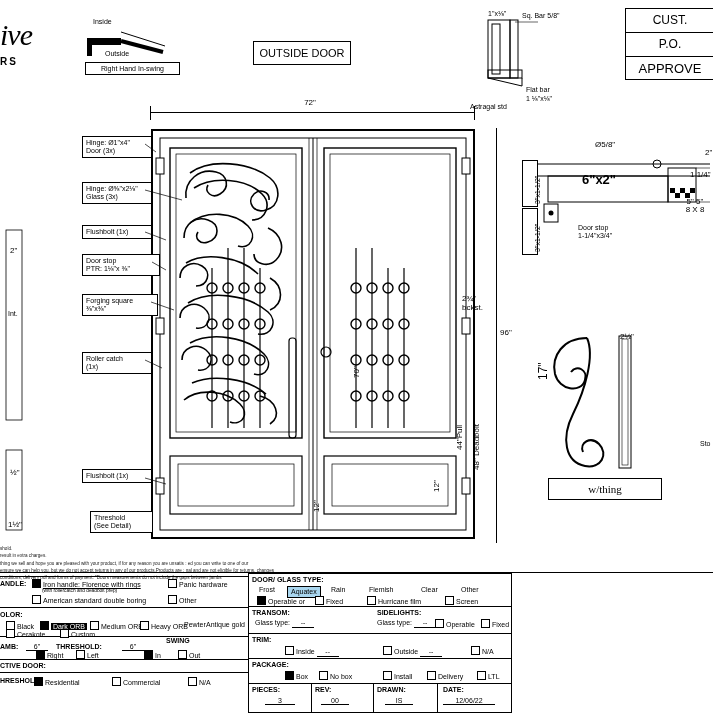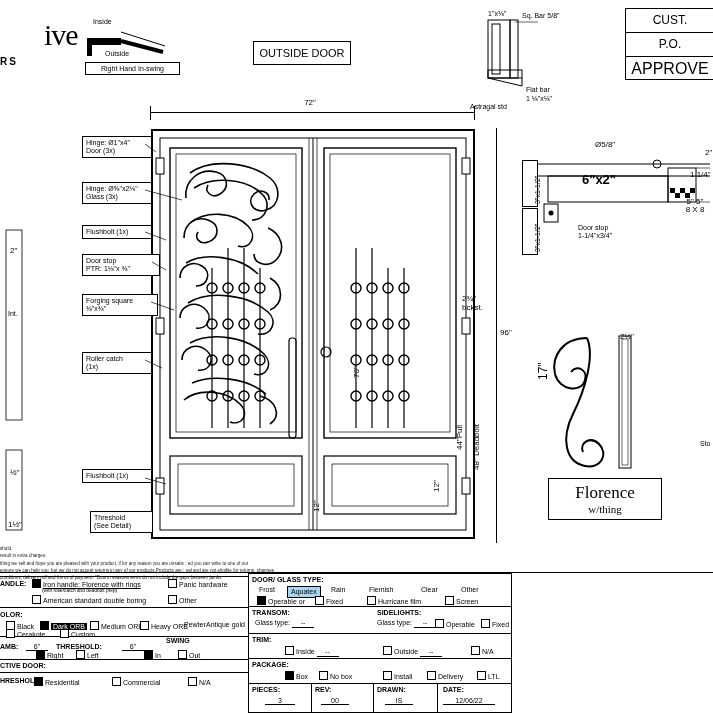--- a/index.html
+++ b/index.html
@@ -23,21 +23,21 @@
   .hl{background:#a9d6ef;}
   .ul{text-decoration:underline;}
   svg{display:block;}
 </style>
 </head>
 <body>
 
 <div id="sheet">
 
   <div class="abs" style="left:0;top:18px;width:70px;">
-    <div style="font-family:'Liberation Serif',serif;font-size:30px;letter-spacing:-1px;margin-left:44px;">ive</div>
+    <div style="font-family:'Liberation Serif',serif;font-style:italic;font-size:30px;letter-spacing:-1px;">ive</div>
     <div style="font-size:10px;font-weight:bold;letter-spacing:2px;margin-top:4px;">RS</div>
   </div>
 
   <div class="abs" style="left:85px;top:18px;width:95px;">
     <div class="lbl" style="margin-left:8px;">Inside</div>
     <svg width="95" height="32">
       <rect x="2" y="12" width="34" height="7" fill="#000"></rect>
       <rect x="2" y="12" width="5" height="18" fill="#000"></rect>
       <line x1="36" y1="15" x2="78" y2="26" stroke="#000" stroke-width="4"></line>
       <line x1="36" y1="6" x2="80" y2="20" stroke="#000" stroke-width="1"></line>
@@ -61,21 +61,21 @@
       <line x1="37" y1="4" x2="60" y2="4" stroke="#000" stroke-width="0.6"></line>
     </svg>
     <div class="lbl abs" style="left:48px;top:76px;">Flat bar</div>
     <div class="lbl abs" style="left:48px;top:85px;">1 ⅛"x⅛"</div>
   </div>
   <div class="abs lbl" style="left:470px;top:103px;">Astragal std</div>
 
   <div class="abs box" style="left:625px;top:8px;width:88px;height:70px;">
     <div class="ctr" style="height:23px;line-height:23px;border-bottom:1px solid #000;font-size:12px;">CUST.</div>
     <div class="ctr" style="height:23px;line-height:23px;border-bottom:1px solid #000;font-size:12px;">P.O.</div>
-    <div class="ctr" style="height:23px;line-height:23px;font-size:16px;">APPROVE</div>
+    <div class="ctr" style="height:23px;line-height:23px;font-size:13px;">APPROVE</div>
   </div>
 
   <div class="abs" style="left:150px;top:98px;width:325px;height:20px;">
     <div class="ln hline" style="left:0;top:14px;width:325px;"></div>
     <div class="ln vline" style="left:0;top:8px;height:14px;"></div>
     <div class="ln vline" style="left:324px;top:8px;height:14px;"></div>
     <div class="abs ctr dim" style="left:120px;top:0;width:80px;background:#fff;">72"</div>
   </div>
 
   <div class="abs" style="left:150px;top:128px;">
@@ -291,21 +291,20 @@
       <path d="M62 8 C70 26, 60 60, 48 84 C36 108, 40 132, 60 136 C76 139, 84 124, 74 114 C66 106, 54 112, 58 122" fill="none" stroke="#000" stroke-width="2"></path>
       <rect x="94" y="6" width="12" height="132" fill="none" stroke="#000"></rect>
       <rect x="97" y="9" width="6" height="126" fill="none" stroke="#000" stroke-width="0.6"></rect>
     </svg>
   </div>
   <div class="abs dim" style="left:536px;top:380px;transform:rotate(-90deg);transform-origin:left top;font-size:12px;">17"</div>
   <div class="abs dim" style="left:620px;top:332px;">2½"</div>
   <div class="abs lbl" style="left:700px;top:440px;">Sto</div>
 
   <div class="abs box ctr" style="left:548px;top:478px;width:108px;padding:4px 2px;">
-    <div style="font-family:'Liberation Serif',serif;font-size:17px;">Florence</div>
     <div style="font-family:'Liberation Serif',serif;font-size:11px;">w/thing</div>
   </div>
 
   <div class="abs" style="left:0;top:545px;width:470px;font-size:4.6px;line-height:1.6;color:#222;">
     <div>shold.</div>
     <div>result in extra charges.</div>
     <div>thing we sell and hope you are pleased with your product, if for any reason you are unsatis : ed you can write to one of our</div>
     <div>ensure we can help you, but we do not accept returns in any of our products.Products are  :  nal and are not eligible for returns, changes</div>
     <div>conditions, delivery pdf and forms of payment. *Doors measurements do not include the gaps between jambs</div>
   </div>

